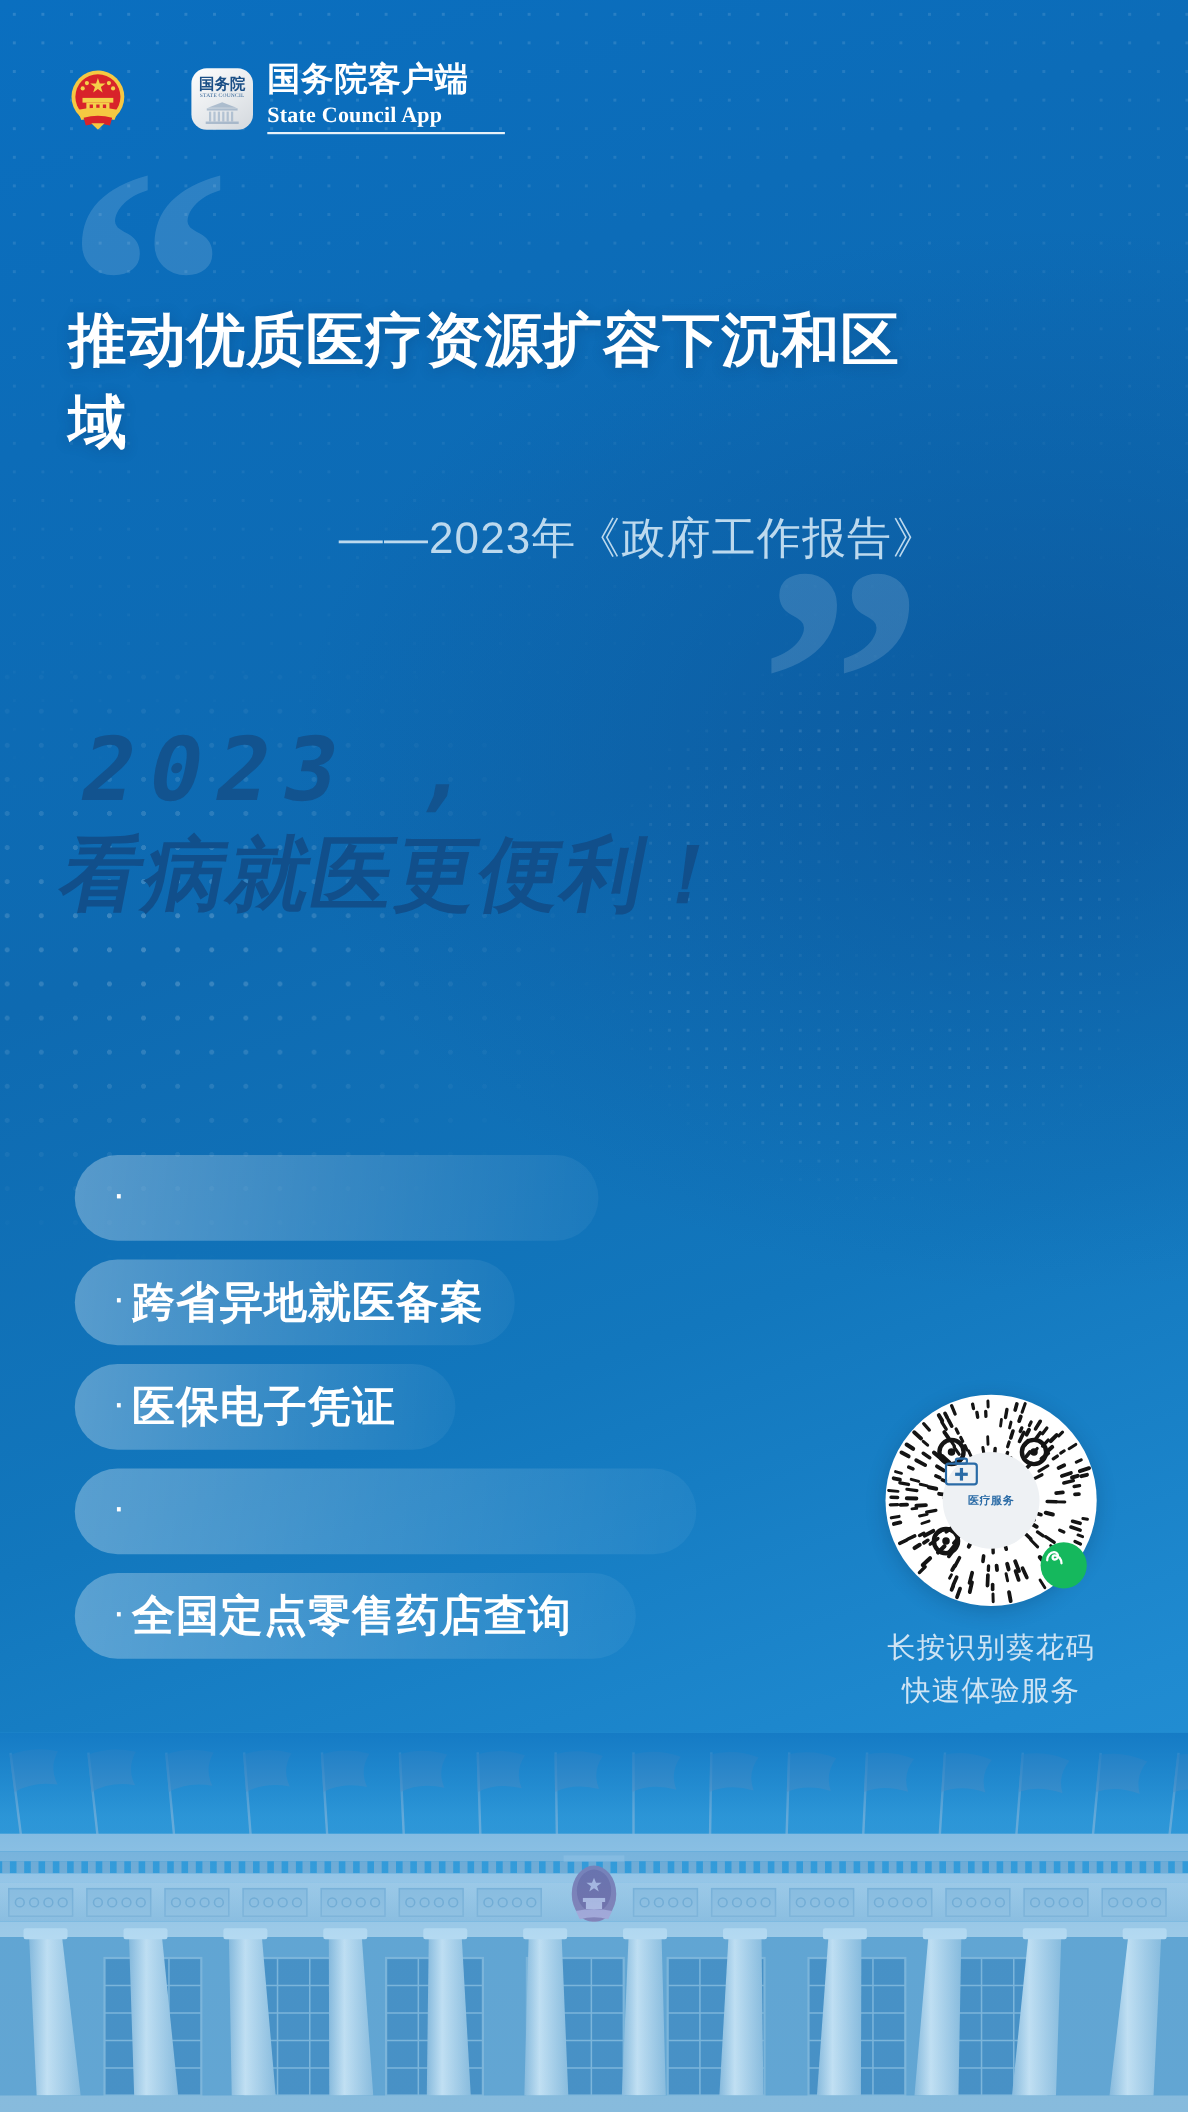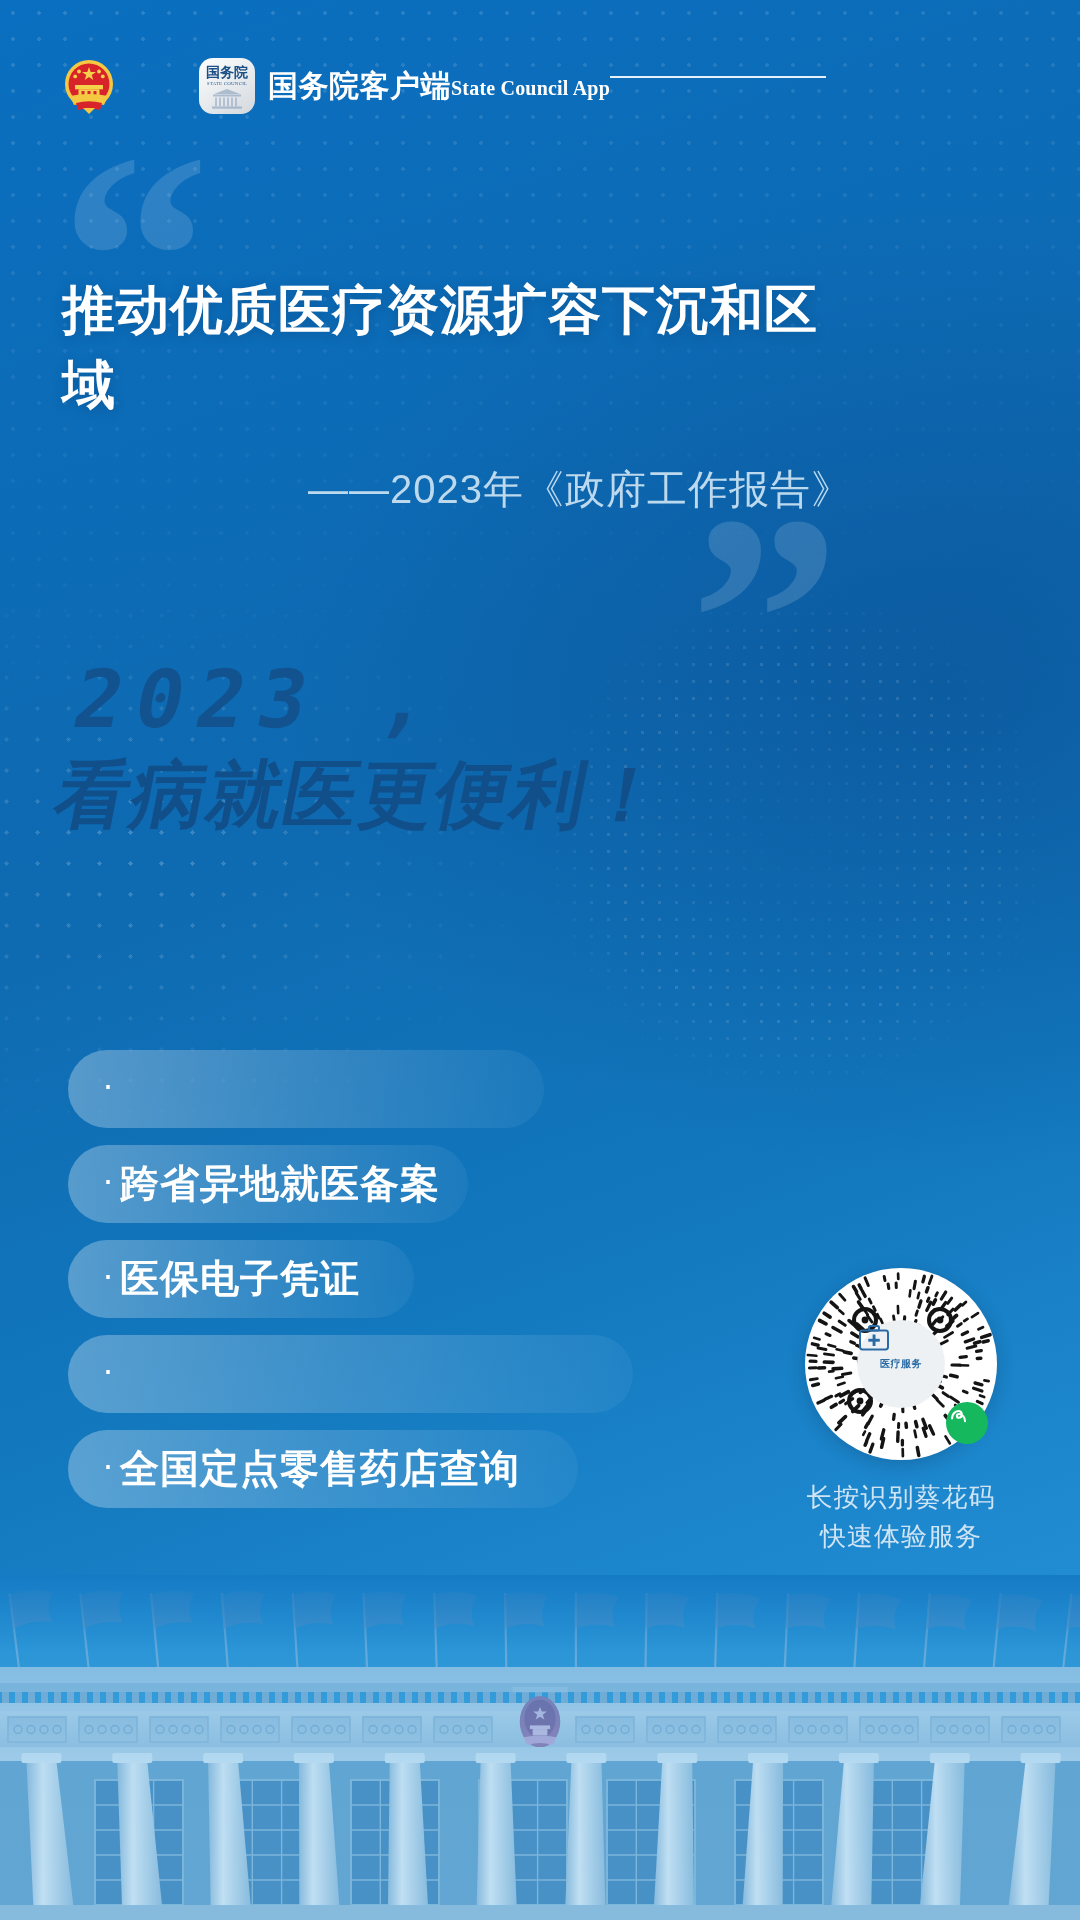--- a/index.html
+++ b/index.html
@@ -54,33 +54,33 @@
   .brand { display:flex; align-items:center; gap:16px; }
   .emblem { width:54px; height:56px; flex:none; }
   .brand-text { display:flex; flex-direction:column; line-height:1; }
   .brand-cn {
     font-size:31px; font-weight:bold; color:#ffffff; letter-spacing:1px;
   }
   .brand-url {
     font-size:17px; color:#ffffff; margin-top:9px; letter-spacing:0.3px;
     font-family:"Liberation Sans",sans-serif;
   }
-  .appbrand { display:flex; align-items:center; gap:13px;margin-left:25px; }
+  .appbrand { display:flex; align-items:center; gap:13px; }
   .app-ico {
     width:56px; height:56px; border-radius:14px; flex:none;
     background:linear-gradient(145deg,#fdfdfd 0%,#e7eaed 55%,#d3d8dd 100%);
     position:relative; overflow:hidden;
     display:flex; flex-direction:column; align-items:center; justify-content:flex-start;
     padding-top:7px;
   }
   .app-ico .t1 { font-size:14px; font-weight:bold; color:#1b4f86; letter-spacing:0px; line-height:1; }
   .app-ico .t2 { font-size:5px; color:#2c5f94; letter-spacing:0.2px; margin-top:2px;
                  font-family:"Liberation Serif",serif; }
   .app-ico .hall { margin-top:2px; opacity:.55; }
-  .app-text { display:flex; line-height:1; }
+  .app-text { display:flex; flex-direction:column; line-height:1; }
   .app-cn { font-size:30px; font-weight:bold; color:#ffffff; letter-spacing:0.5px; }
   .app-en {
     font-size:20px; color:#ffffff; margin-top:7px; letter-spacing:0.2px;
     font-family:"Liberation Serif","DejaVu Serif",serif;
     font-weight:bold;
   }
   .app-rule { width:216px; height:2px; background:rgba(255,255,255,.9); margin-top:5px; }
 
   
   .qmark {

